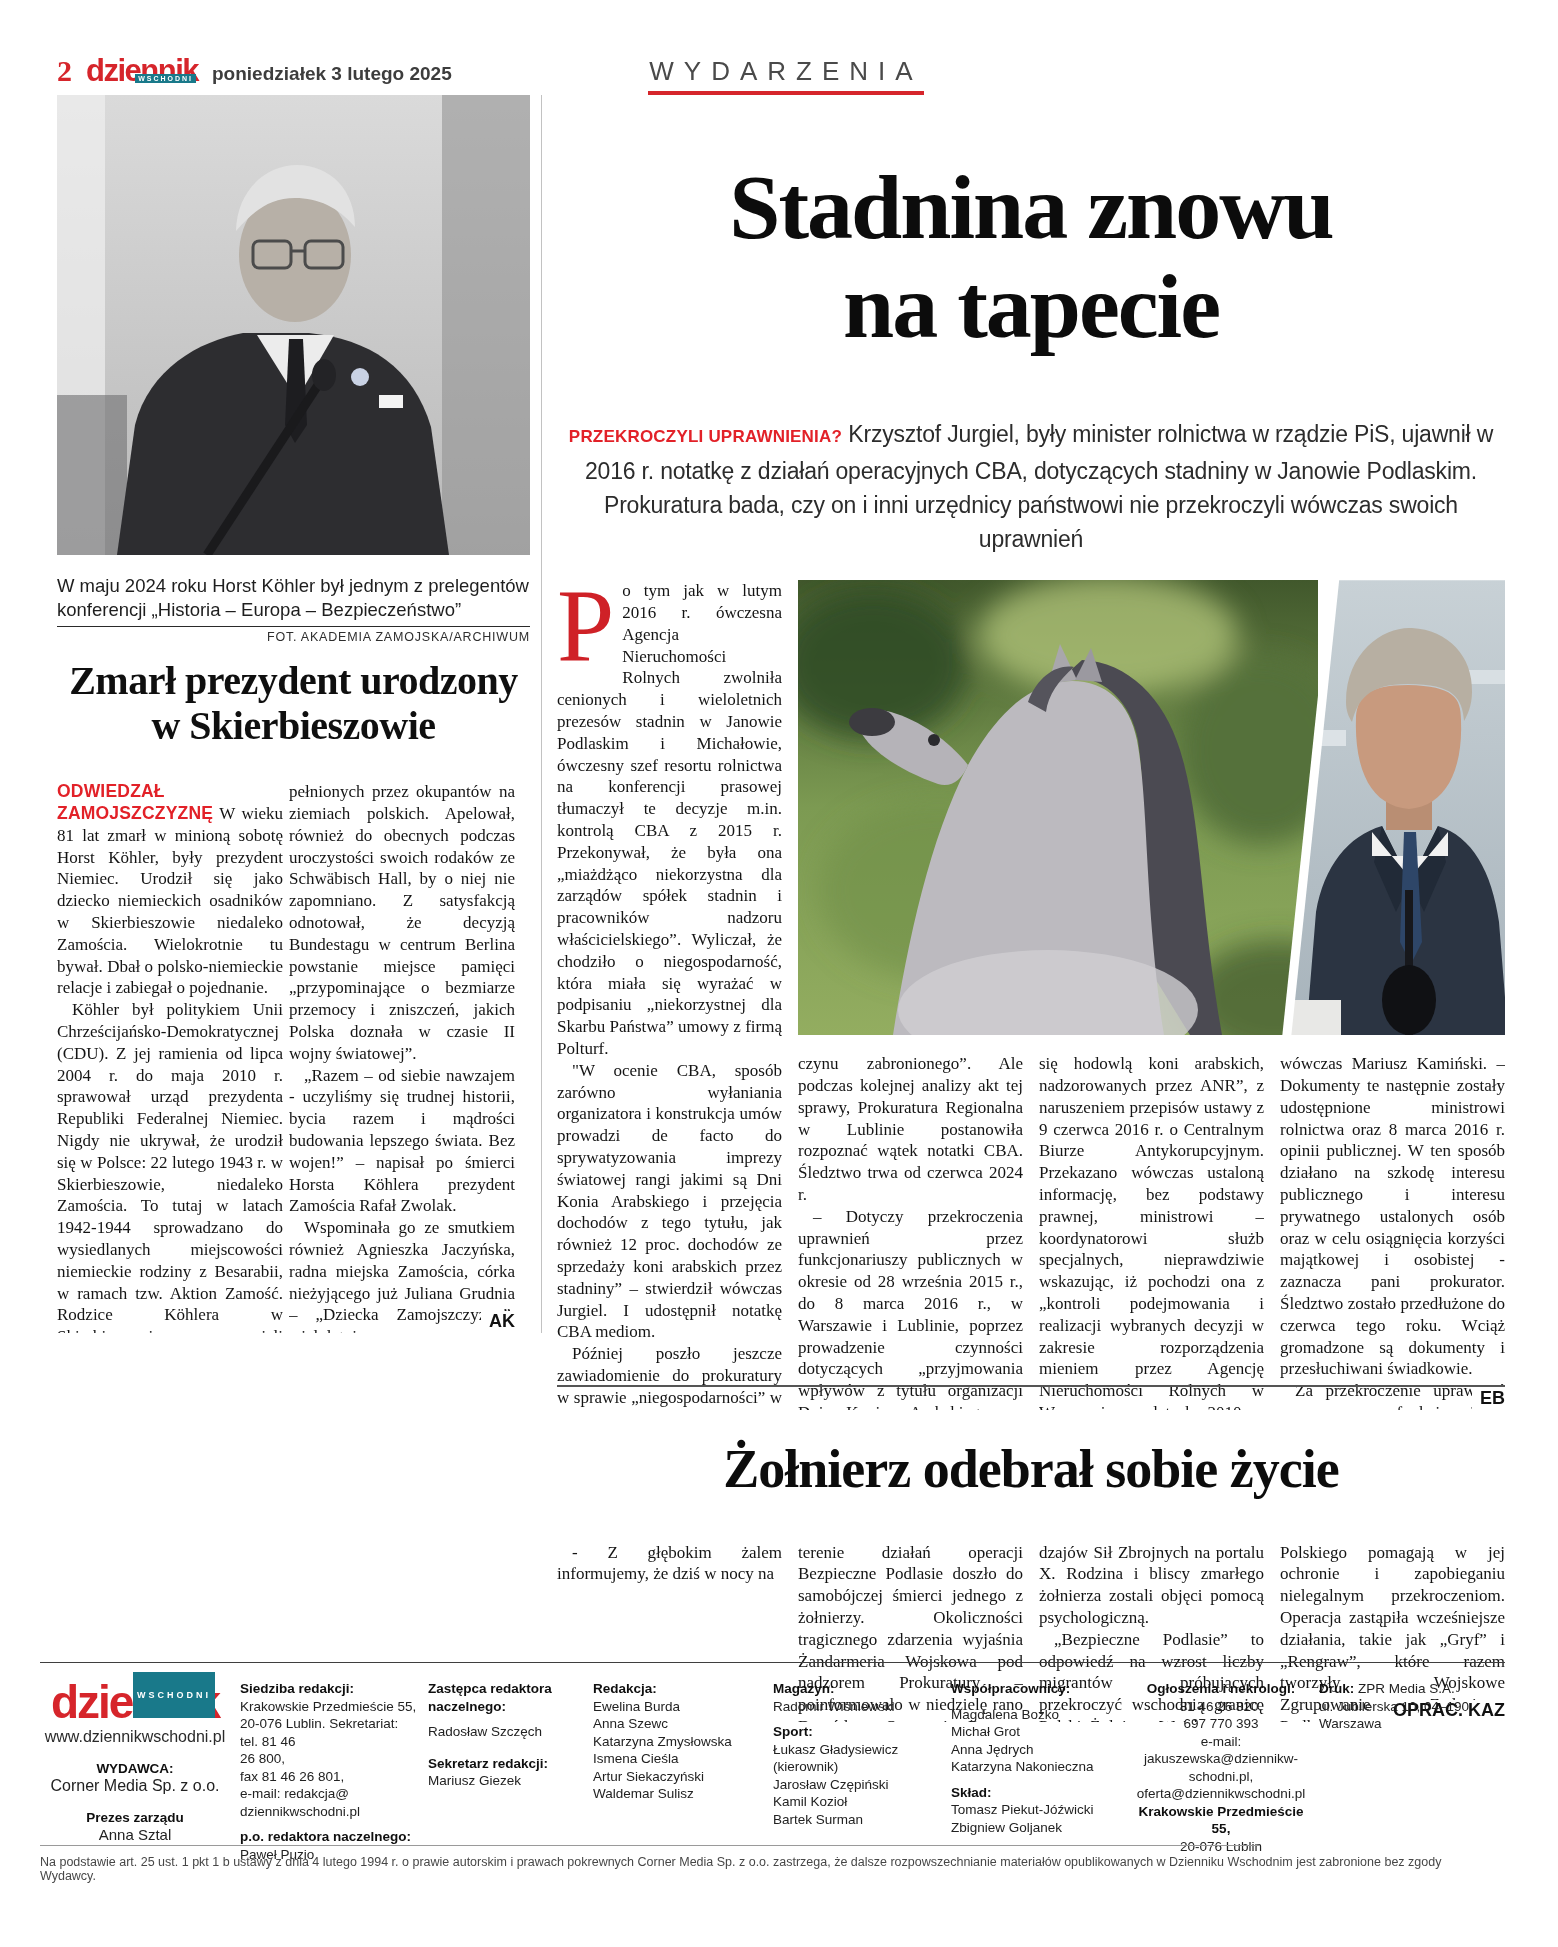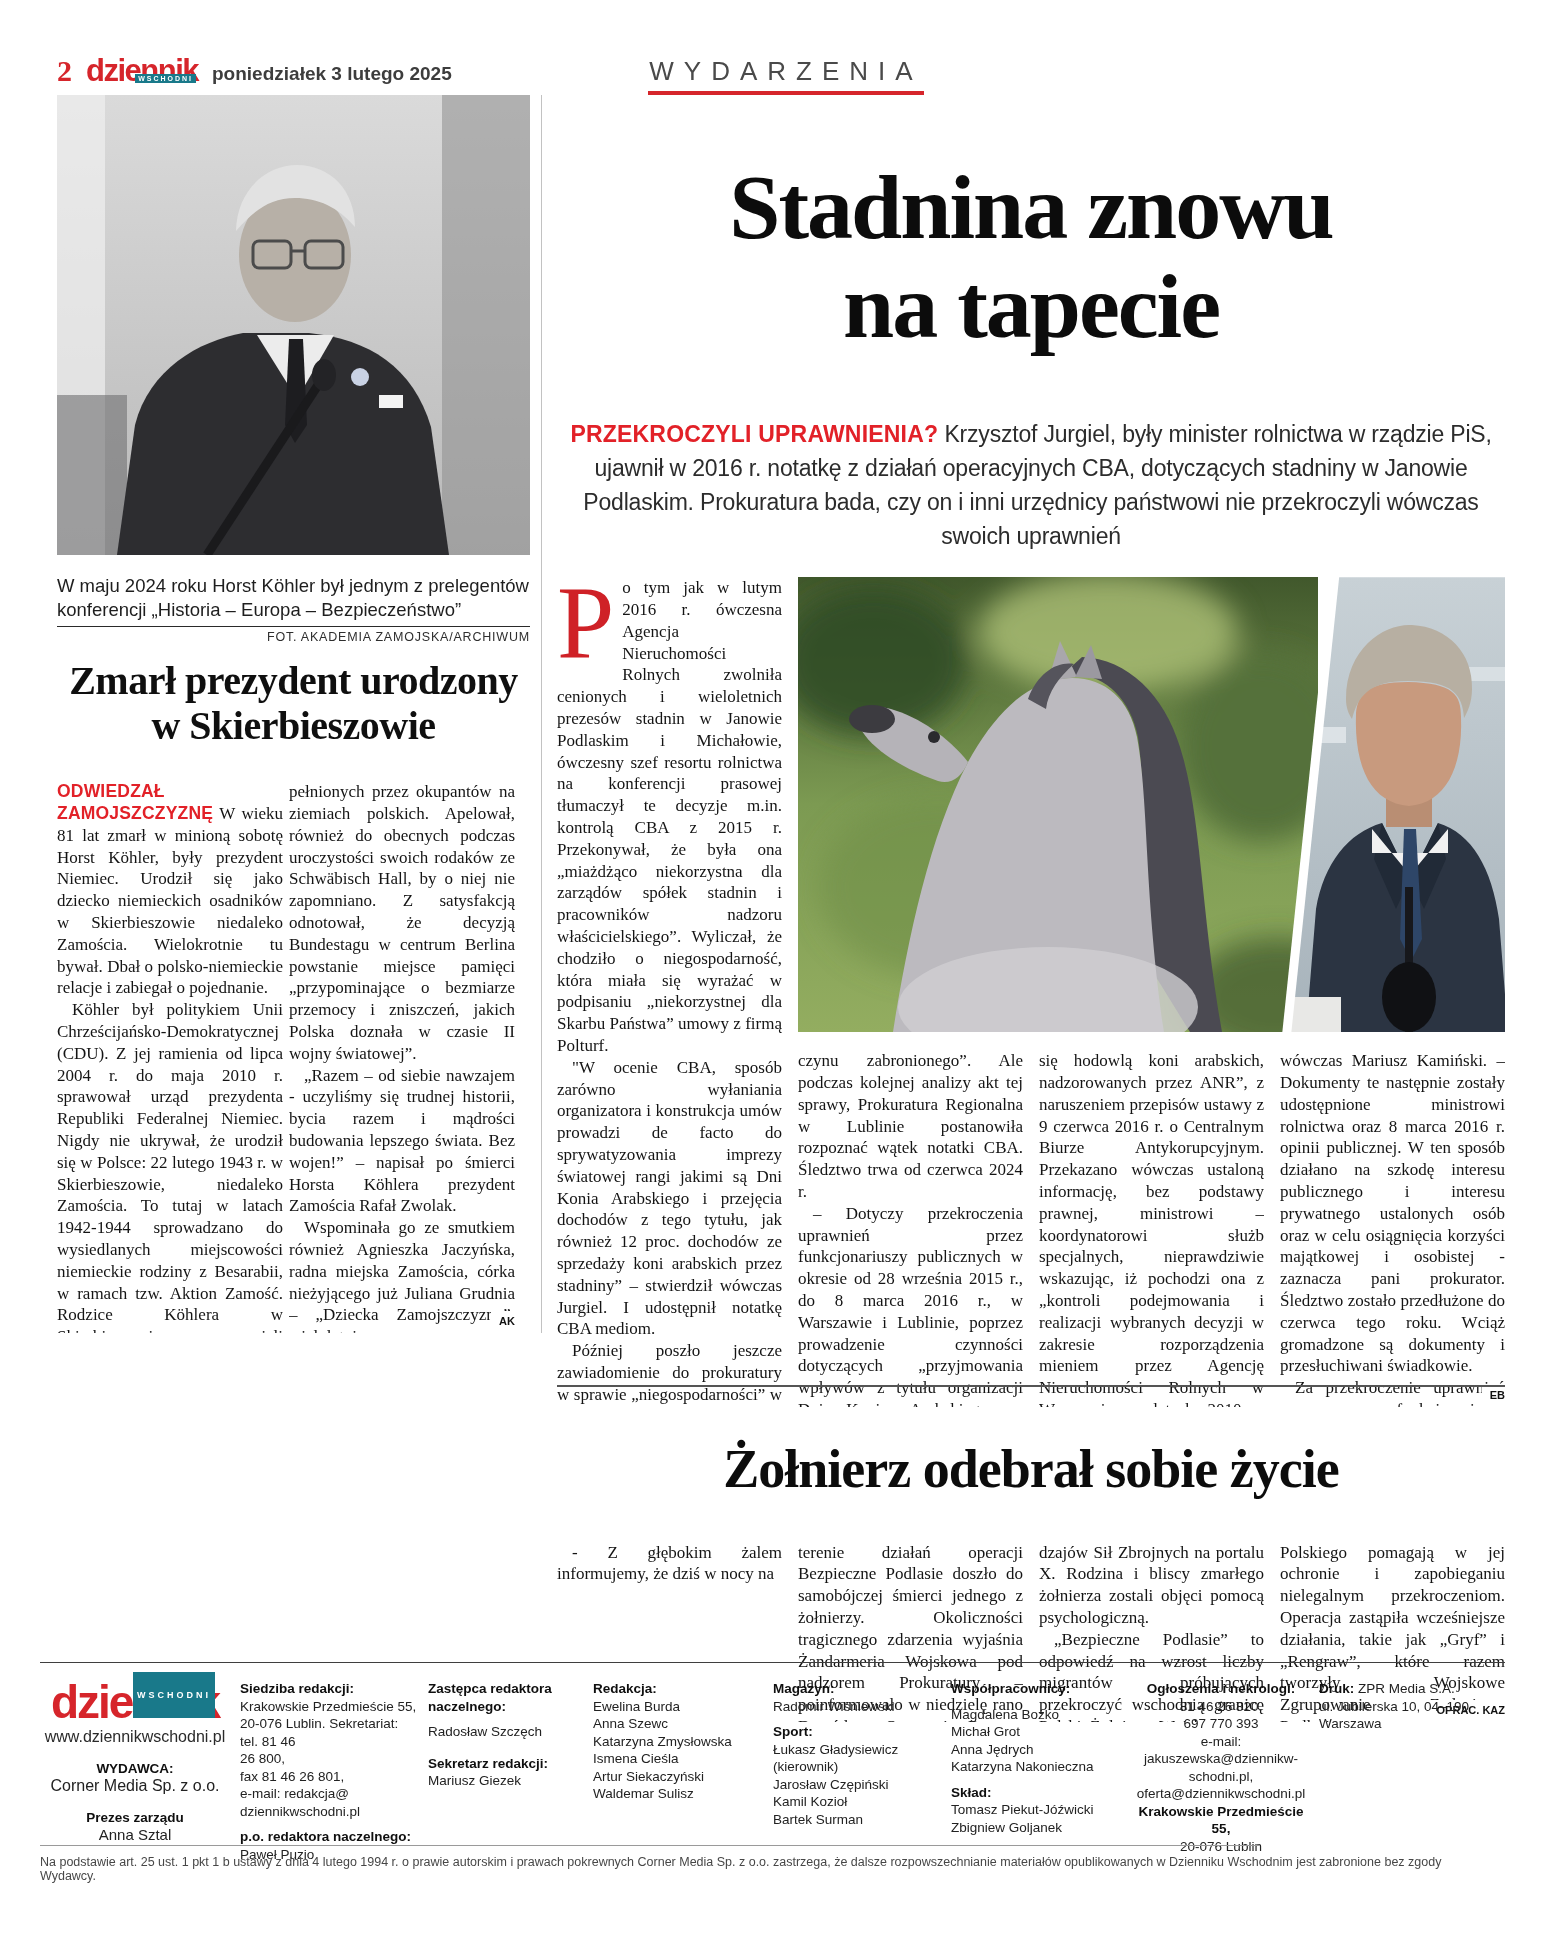--- a/index.html
+++ b/index.html
@@ -15,21 +15,21 @@
   .hdr-date{font-size:19px;font-weight:700;color:#3d3d3d;margin-top:7px;}
   .section-wrap{position:absolute;left:648px;top:56px;width:276px;text-align:center;}
   .section-title{font-size:26px;letter-spacing:10px;color:#4a4a4a;}
   .section-underline{height:4px;background:#d6252b;margin-top:4px;}
   
   .serif{font-family:"Liberation Serif",serif;font-size:17px;line-height:21.8px;text-align:justify;color:#141414;}
   .serif p{margin:0;}
   .ind{text-indent:15px;}
   .kick{color:#e22128;font-weight:700;font-family:"Liberation Sans",sans-serif;font-size:17.5px;letter-spacing:.2px;}
   .byline{position:absolute;right:0;bottom:0;background:#fff;padding-left:8px;
-          font-family:"Liberation Sans",sans-serif;font-weight:700;font-size:11px;color:#111;}
+          font-family:"Liberation Sans",sans-serif;font-weight:700;font-size:18px;color:#111;}
   .col{overflow:hidden;position:relative;}
   
   .left-block{position:absolute;left:57px;top:95px;width:473px;}
   .photo{position:relative;overflow:hidden;}
   .caption{font-size:18.5px;line-height:23.5px;color:#1e1e1e;padding-top:19px;text-align:left;}
   .cap-rule{border-bottom:1.5px solid #2a2a2a;margin-top:5px;}
   .credit{font-size:12.5px;letter-spacing:.8px;color:#2e2e2e;text-align:right;padding-top:3px;}
   .left-headline{font-family:"Liberation Serif",serif;font-weight:700;font-size:40px;line-height:45px;
                  letter-spacing:-.5px;text-align:center;color:#0f0f0f;margin-top:14px;}
   .left-cols{display:flex;gap:6px;margin-top:24px;}
@@ -139,21 +139,21 @@
   </div>
 
   <div class="vrule"></div>
 
   <div class="main-block">
     <h1 class="main-headline">
       <span>Stadnina znowu</span><br>
       <span>na tapecie</span>
     </h1>
     <div class="lead">
-      <b class="kick" style="font-size:23px;text-align:center;">PRZEKROCZYLI UPRAWNIENIA?</b>
+      <b class="kick" style="font-size:17px;text-align:center;">PRZEKROCZYLI UPRAWNIENIA?</b>
       <span>Krzysztof Jurgiel, były minister rolnictwa w rządzie PiS, ujawnił w 2016 r. notatkę z działań operacyjnych CBA, dotyczących stadniny w Janowie Podlaskim. Prokuratura bada, czy on i inni urzędnicy państwowi nie przekroczyli wówczas swoich uprawnień</span>
     </div>
     <div class="main-body serif">
       <div class="col mb-col1">
         <p><span class="dropcap">P</span><span>o tym jak w lutym 2016 r. ówczesna Agencja Nieruchomości Rolnych zwolniła cenionych i wieloletnich prezesów stadnin w Janowie Podlaskim i Michałowie, ówczesny szef resortu rolnictwa na konferencji prasowej tłumaczył te decyzje m.in. kontrolą CBA z 2015 r. Przekonywał, że była ona „miażdżąco niekorzystna dla zarządów spółek stadnin i pracowników nadzoru właścicielskiego”. Wyliczał, że chodziło o niegospodarność, która miała się wyrażać w podpisaniu „niekorzystnej dla Skarbu Państwa” umowy z firmą Polturf.</span></p>
         <p class="ind">"W ocenie CBA, sposób zarówno wyłaniania organizatora i konstrukcja umów prowadzi de facto do sprywatyzowania imprezy światowej rangi jakimi są Dni Konia Arabskiego i przejęcia dochodów z tego tytułu, jak również 12 proc. dochodów ze sprzedaży koni arabskich przez stadniny” – stwierdził wówczas Jurgiel. I udostępnił notatkę CBA mediom.</p>
         <p class="ind">Później poszło jeszcze zawiadomienie do prokuratury w sprawie „niegospodarności” w stadninie. Przypomnijmy, że w grudniu 2023 r., po zmianie rządów w Polsce, to trwające ponad sześć lat śledztwo zostało umorzone „wobec braku znamion</p>
       </div>
       <div class="mb-photos">
         <div class="horse-ph">

